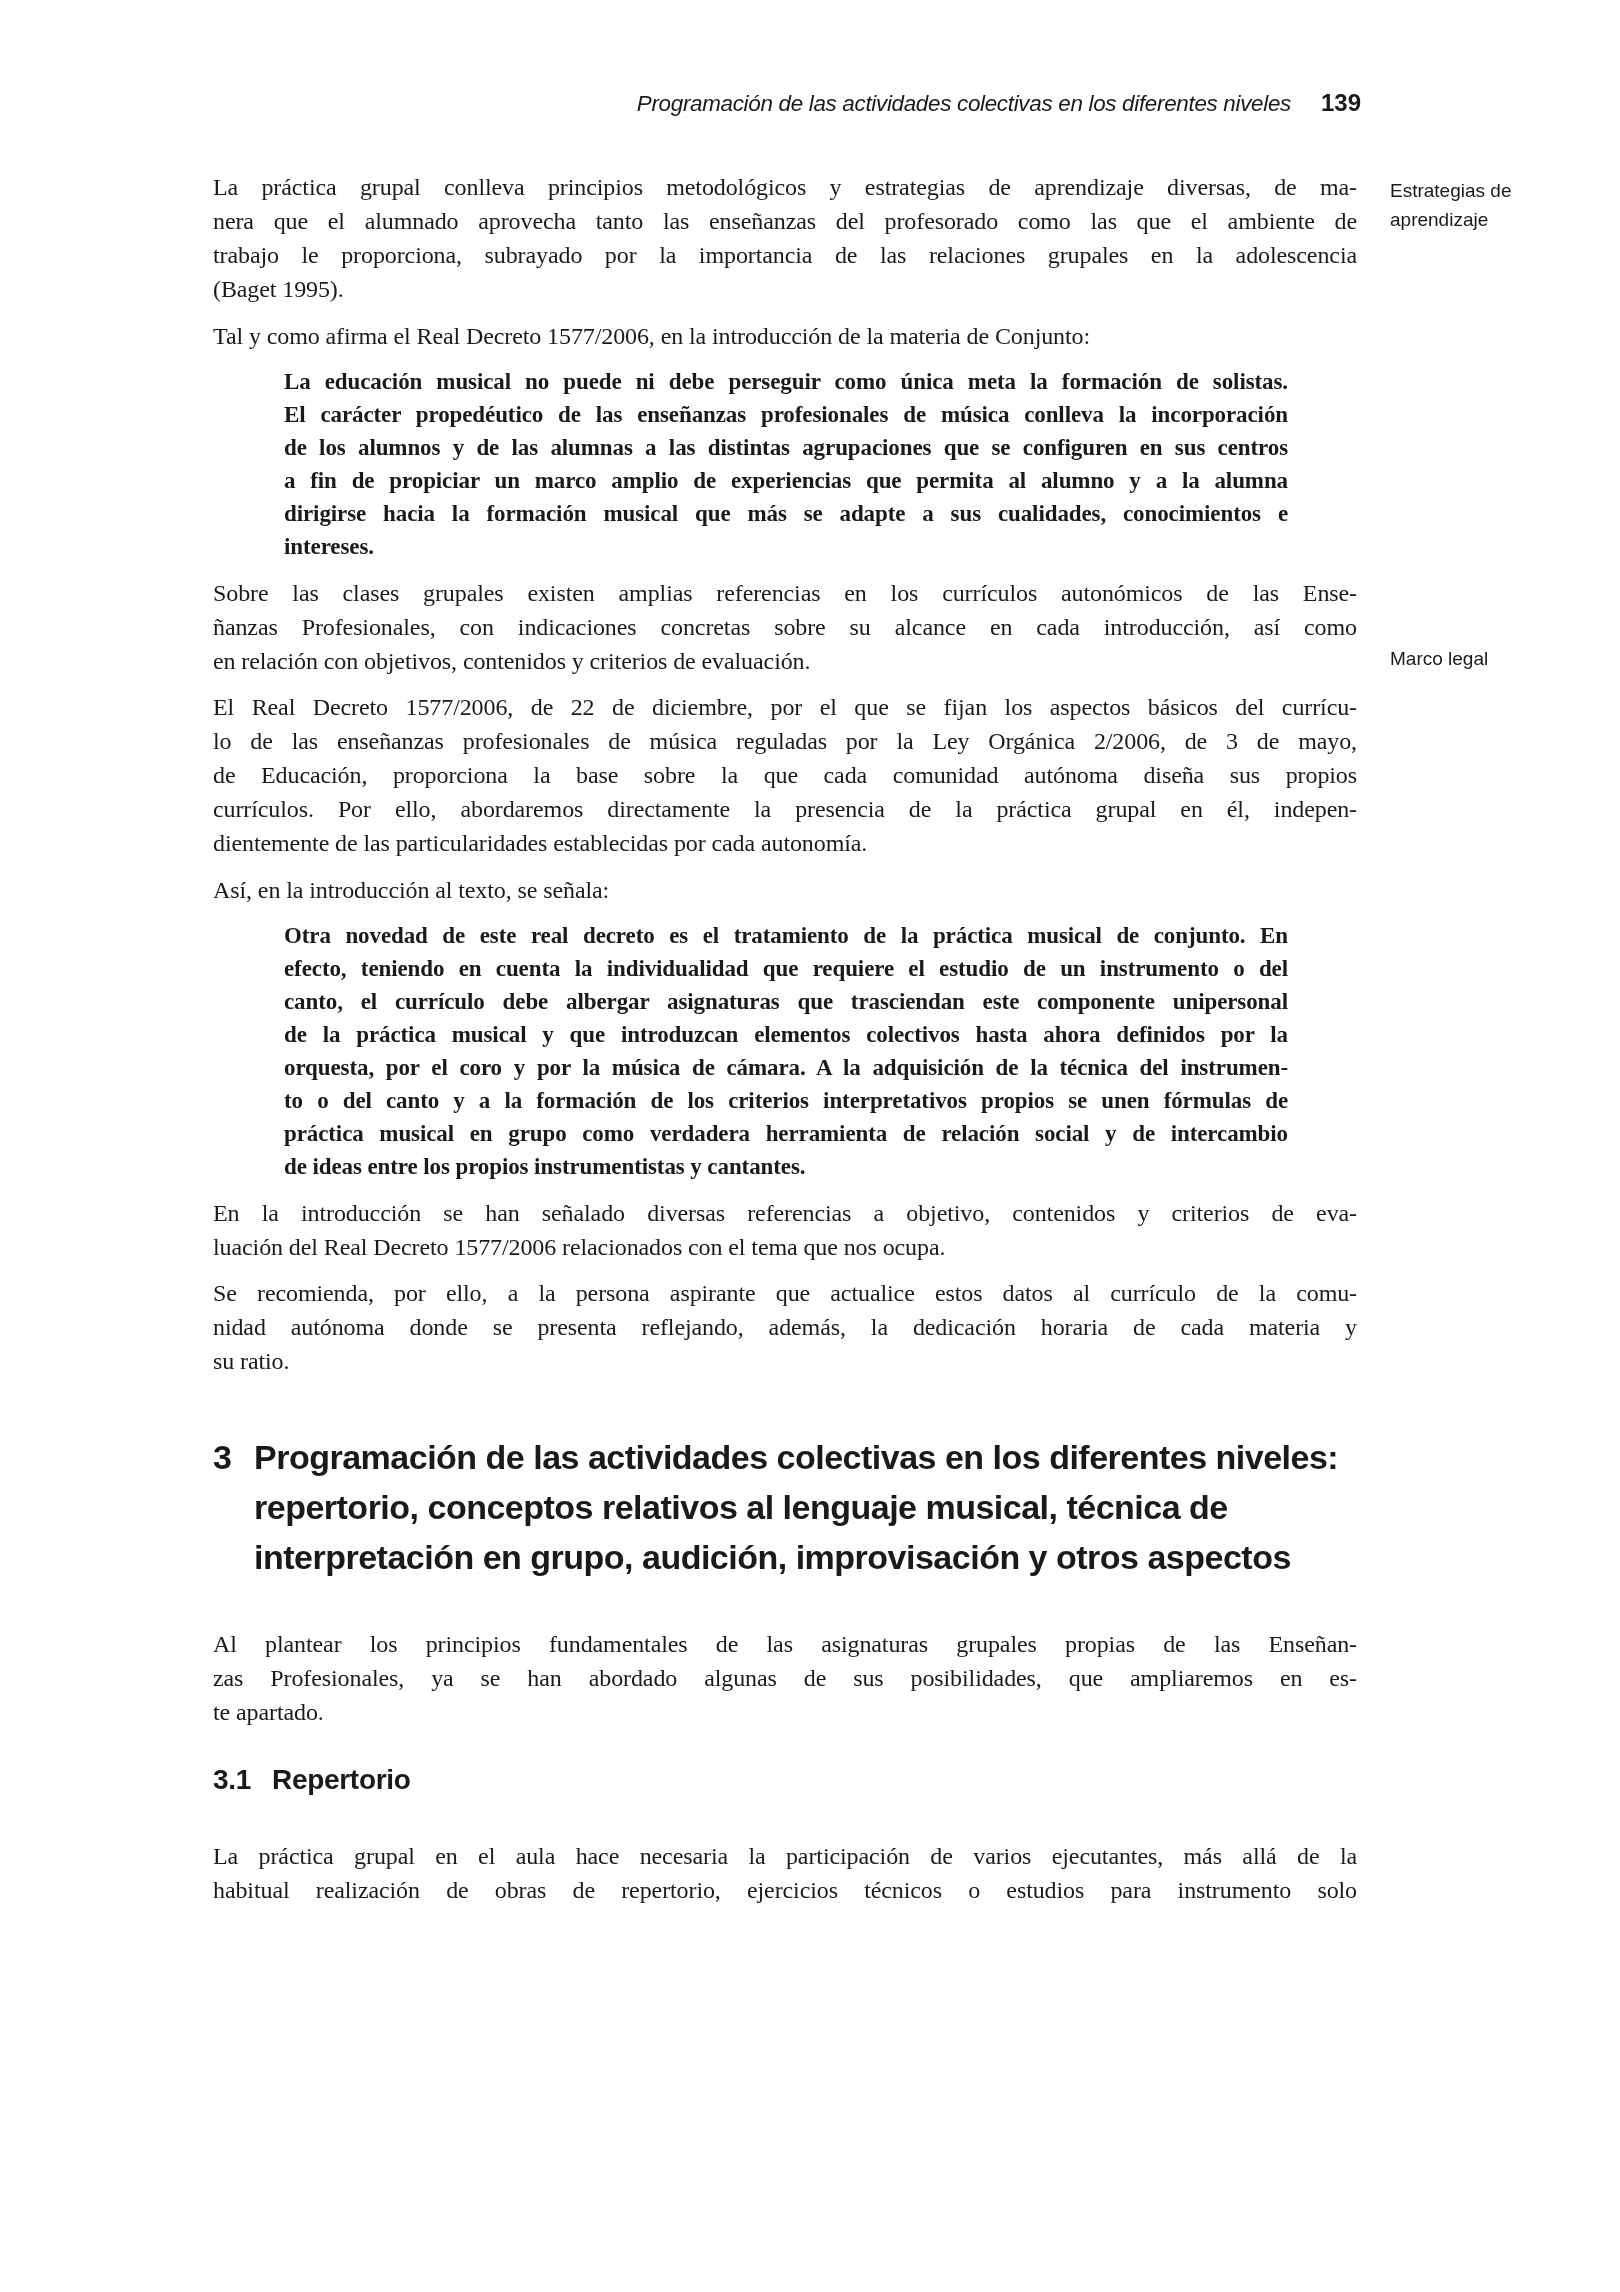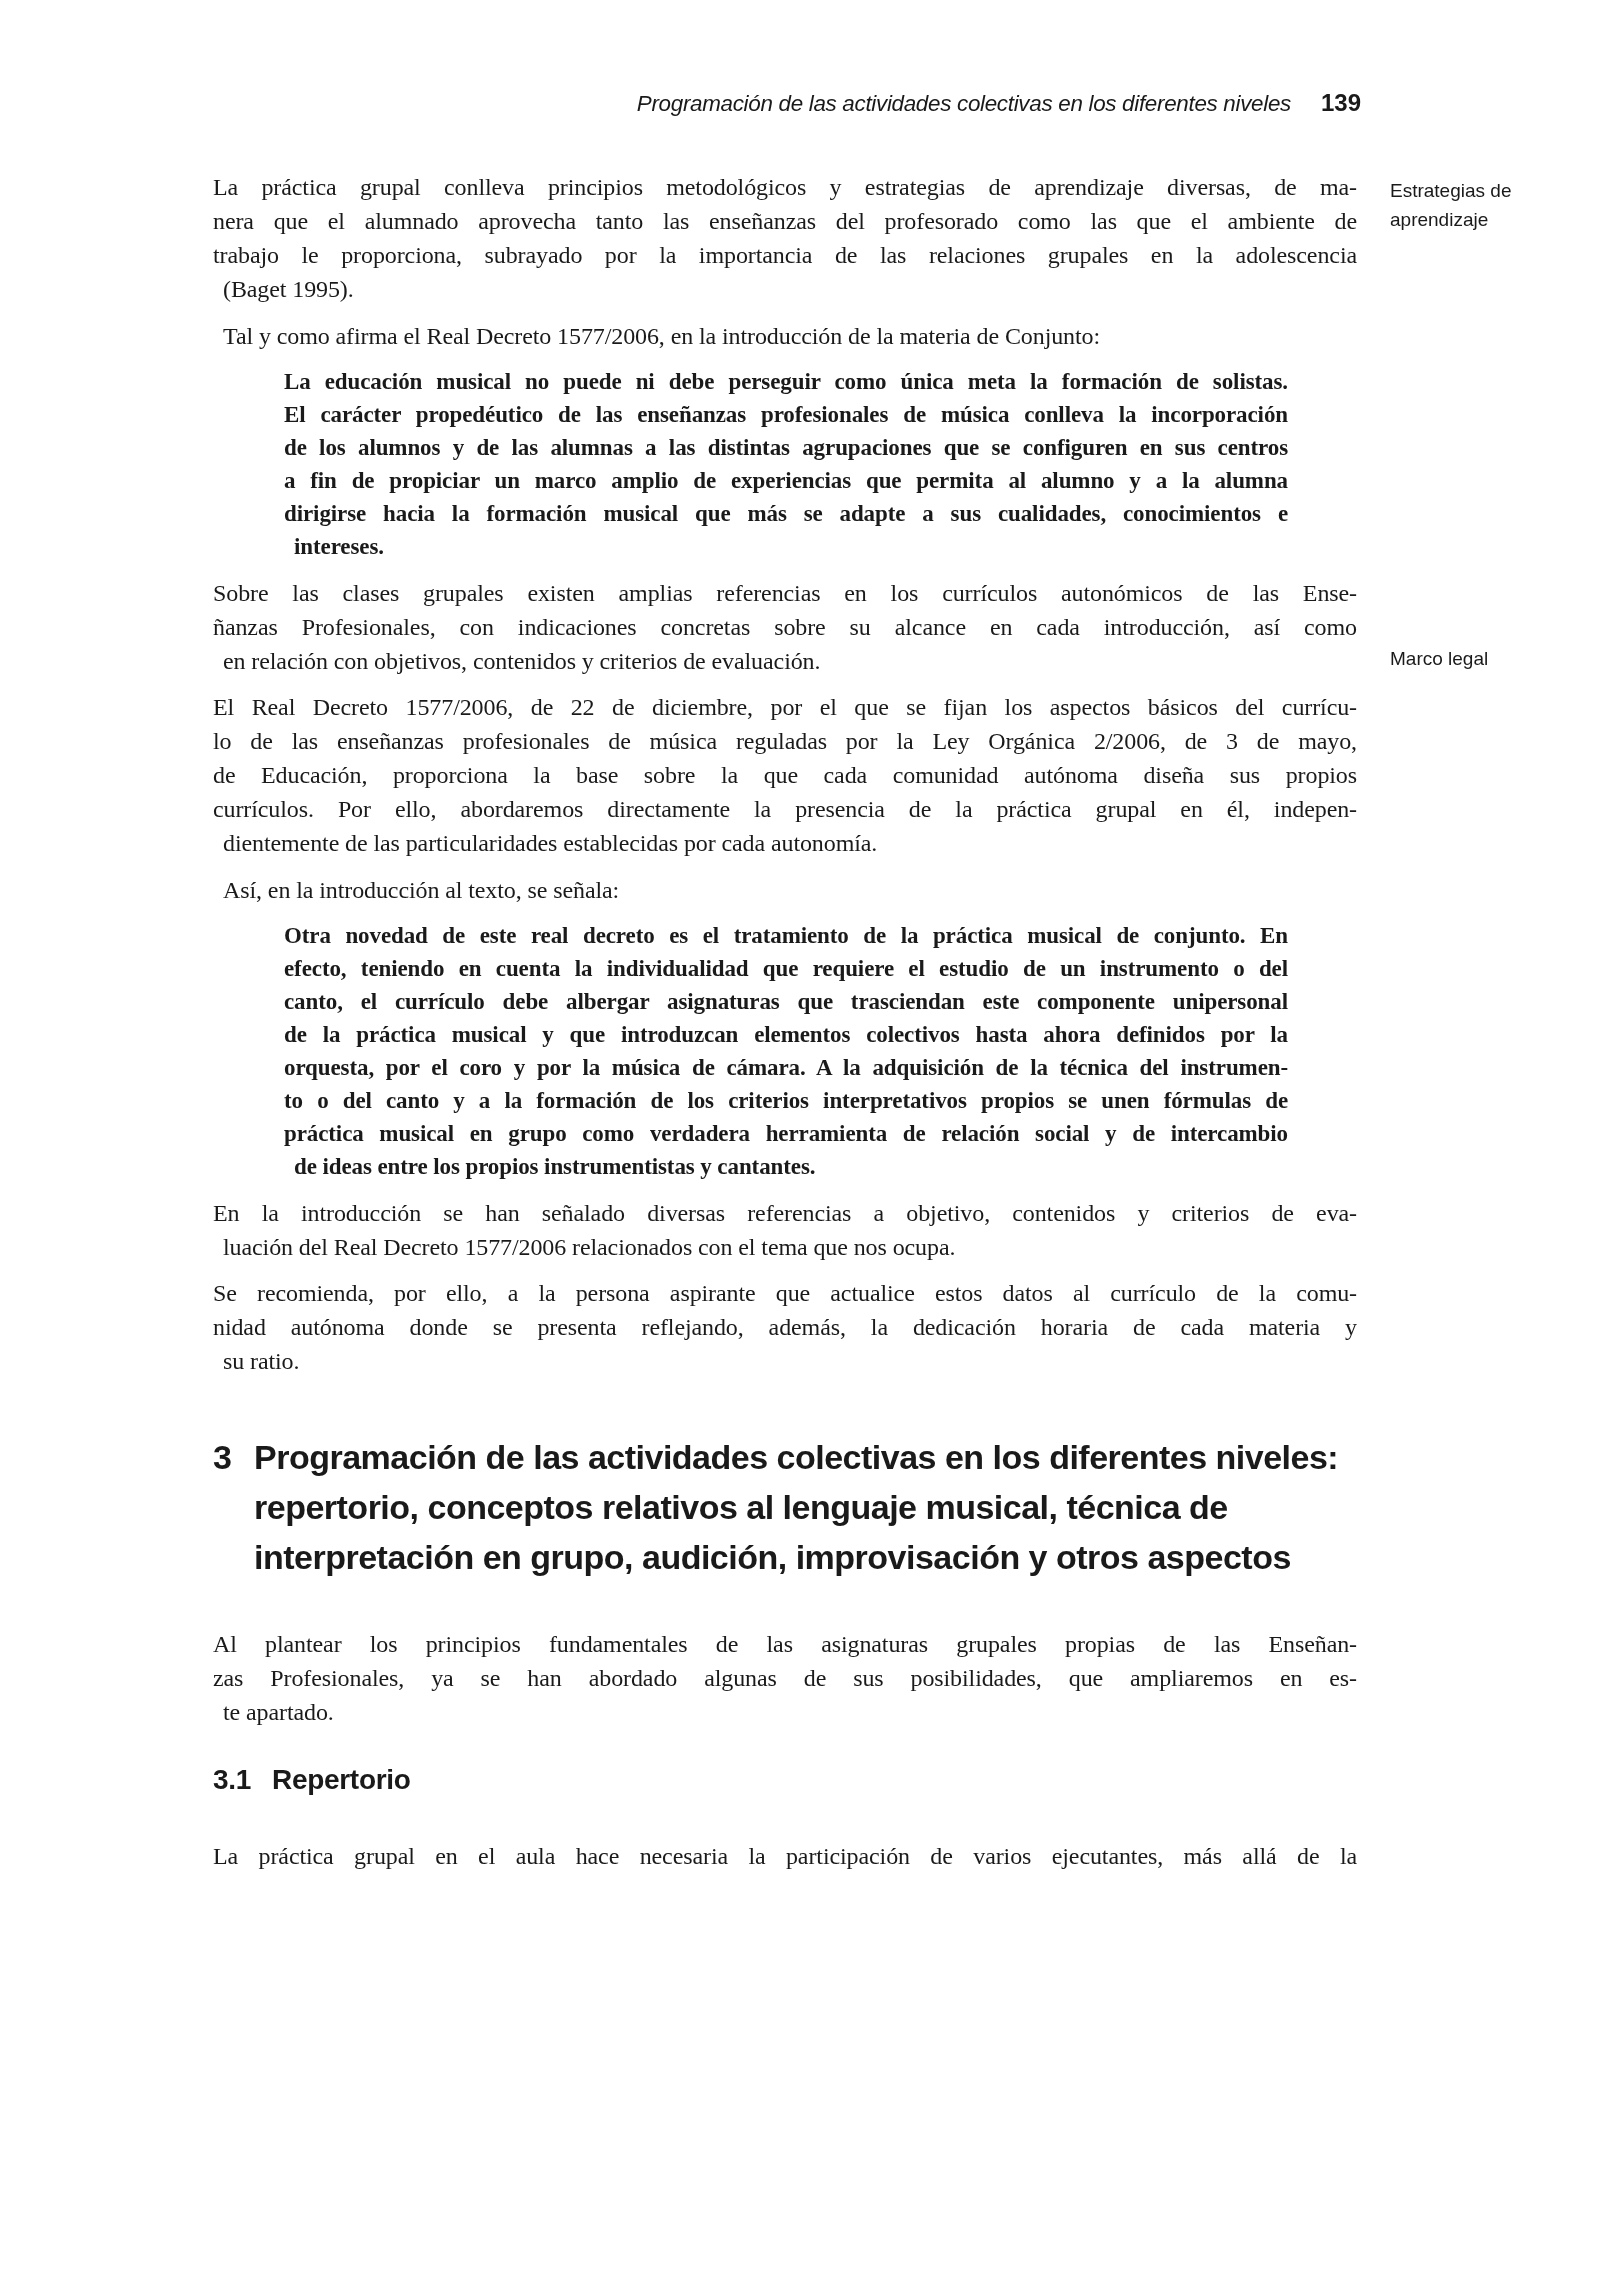--- a/index.html
+++ b/index.html
@@ -24,21 +24,21 @@
       font-size: 24px; line-height: 34px; text-align: justify;
       margin: 0 0 12.5px 0; hyphens: manual; letter-spacing: -0.1px;
     }
     .quote {
       margin: 0 0 12.5px 71px; width: 1004px;
       font-size: 23px; line-height: 33px; text-align: justify;
       letter-spacing: -0.1px;
       font-weight: bold;
     }
     .quote .line, .p .line { display: block; text-align: justify; text-align-last: justify; white-space: nowrap; }
-    .p .line.last, .quote .line.last { text-align-last: left; margin-left: 10px; }
+    .p .line.last, .quote .line.last { text-align-last: left; }
 
     .section-heading {
       font-family: "Liberation Sans", "DejaVu Sans", sans-serif;
       font-weight: bold; font-size: 34px; line-height: 50px;
       margin: 54px 0 45px 0; display: flex; letter-spacing: -0.5px;
     }
     .section-heading .num { width: 41px; flex: none; }
     .section-heading .txt { flex: 1; }
     .subsection-heading {
       font-family: "Liberation Sans", "DejaVu Sans", sans-serif;
@@ -132,15 +132,16 @@
     <span class="line last">te apartado.</span>
   </div>
 
   <h3 class="subsection-heading">
     <span class="num">3.1</span>
     <span>Repertorio</span>
   </h3>
 
   <div class="p">
     <span class="line">La práctica grupal en el aula hace necesaria la participación de varios ejecutantes, más allá de la</span>
+    <span class="line">habitual realización de obras de repertorio, ejercicios técnicos o estudios para instrumento solo</span>
   </div>
 </div>
 
 
 </body></html>

